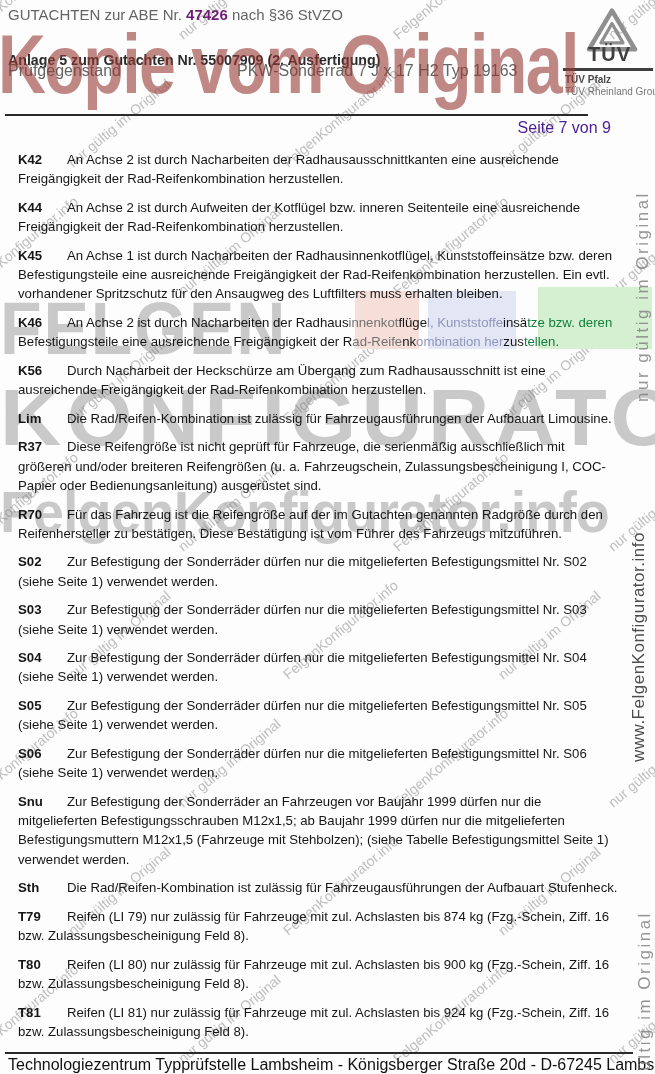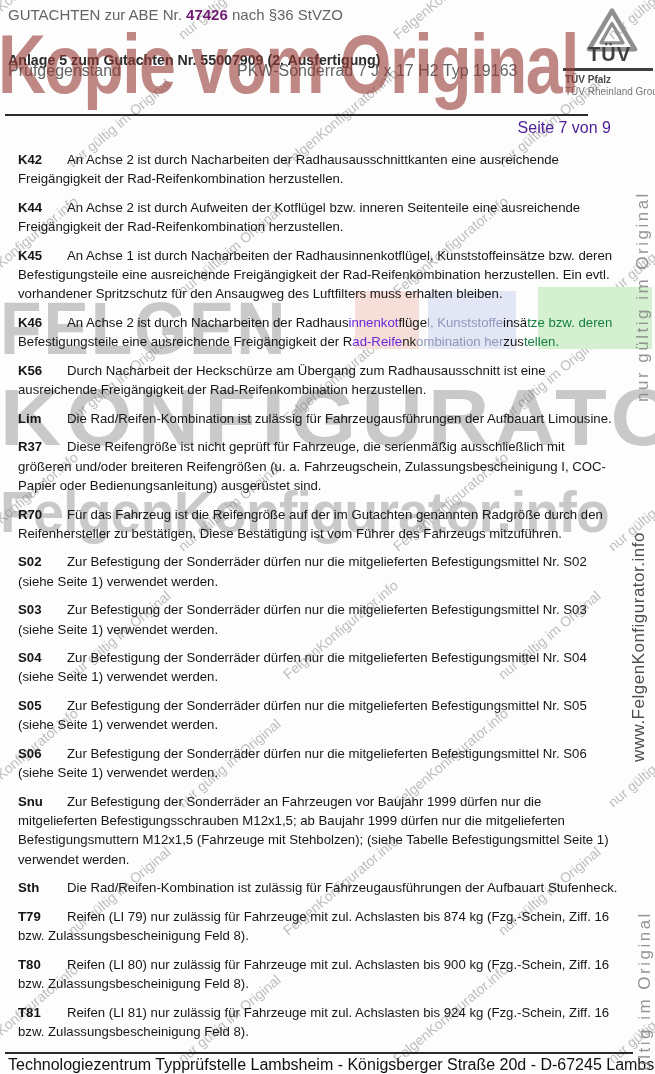--- a/index.html
+++ b/index.html
@@ -24,21 +24,21 @@
   .tuv-rule{position:absolute;left:3px;top:63px;width:90px;height:2.5px;background:#3f3f3f;}
   .tuv-sub1{position:absolute;left:5px;top:69px;font-size:10px;font-weight:bold;color:#4a4a4a;white-space:nowrap;}
   .tuv-sub2{position:absolute;left:5px;top:81px;font-size:10px;color:#777;white-space:nowrap;}
   
   .content{position:absolute;left:8px;top:150px;width:645px;z-index:4;margin-left:10px;}
   .para{margin:0 0 9.5px 0;font-size:13.2px;line-height:19.2px;white-space:pre;}
   .code{display:inline-block;width:49px;font-weight:bold;white-space:pre;}
   .ptext{white-space:pre;}
   .seg{white-space:pre;}
   .seg[data-hl="k"]{color:#161616;}
-  .seg[data-hl="pink"]{color:#6d28d9;}
+  .seg[data-hl="pink"]{color:#737373;}
   .seg[data-hl="blue"]{color:#8f97bb;}
   .seg[data-hl="green"]{color:#15803d;}
   
   .hl{position:absolute;z-index:3;pointer-events:none;}
   #hl-pink{left:355px;top:291px;width:64px;height:58px;background:#f6ded9;}
   #hl-blue{left:428px;top:291px;width:88px;height:58px;background:#e3e6f4;}
   #hl-green{left:538px;top:287px;width:114px;height:62px;background:#d5efd1;}
   
   .footer-rule{position:absolute;left:5px;top:1052px;width:628px;height:1.5px;background:#2a2a2a;z-index:4;}
   .footer-text{position:absolute;left:8px;top:1056px;font-size:16px;color:#111;z-index:4;white-space:nowrap;}

